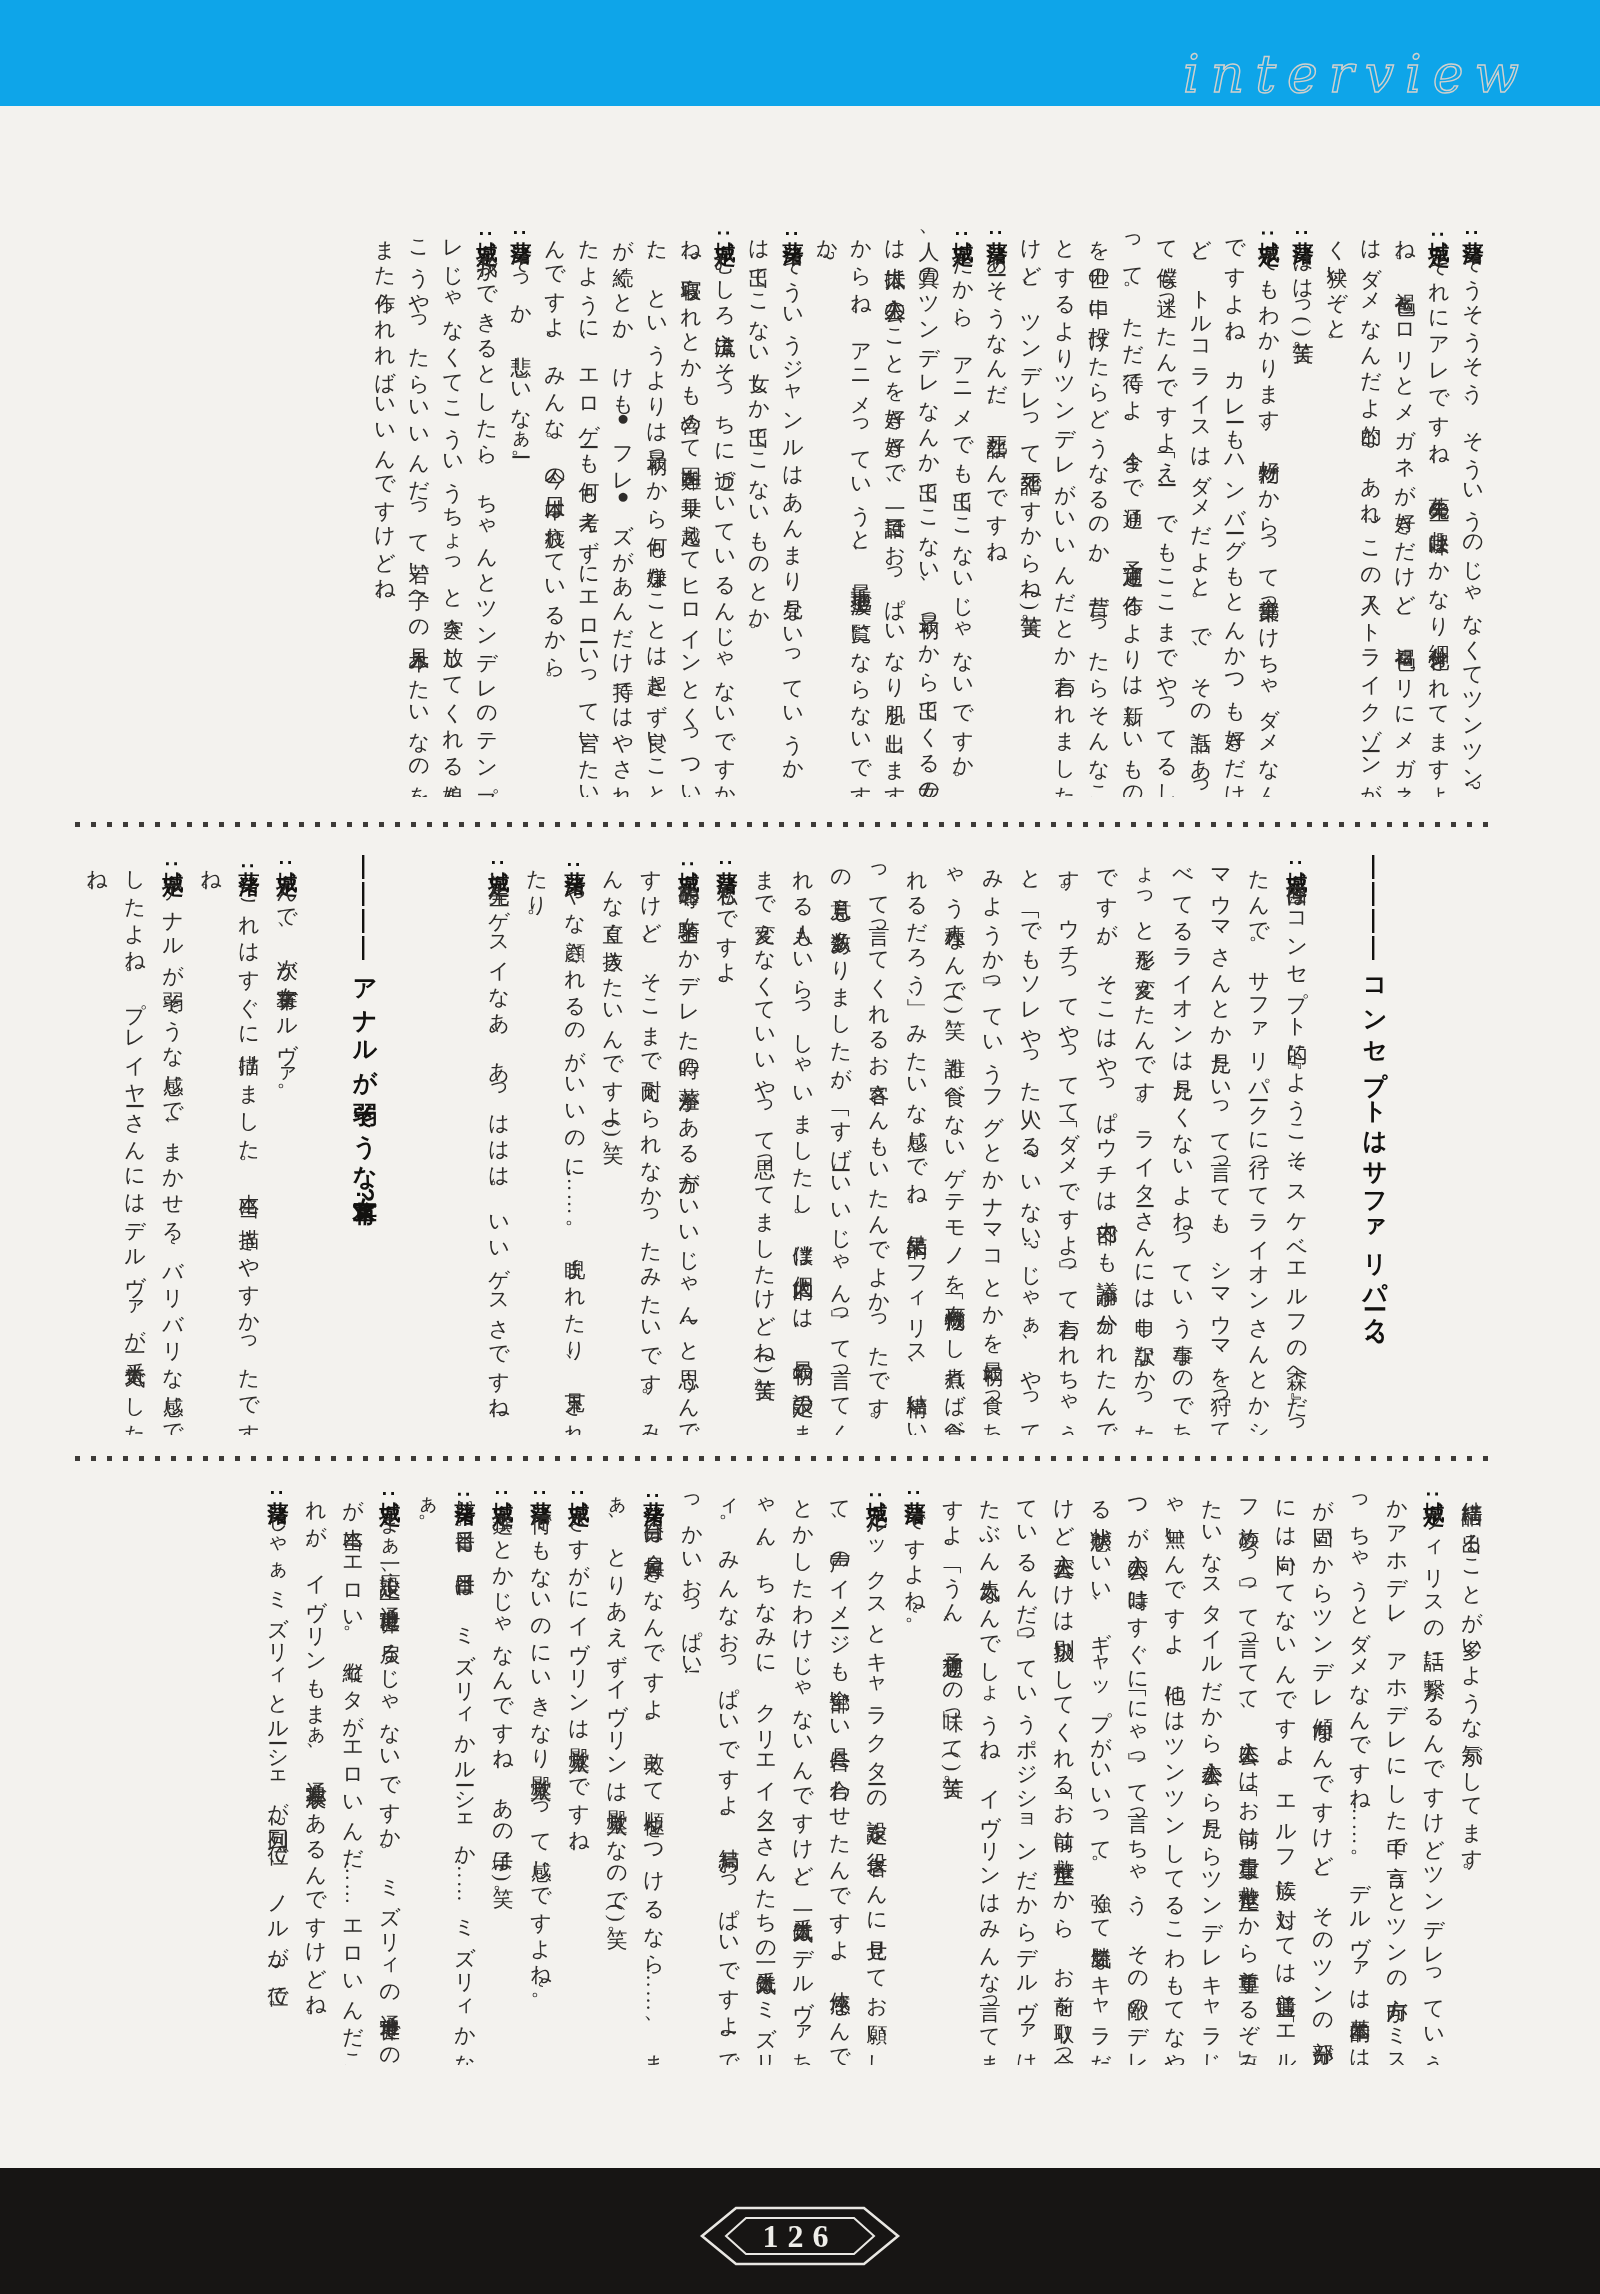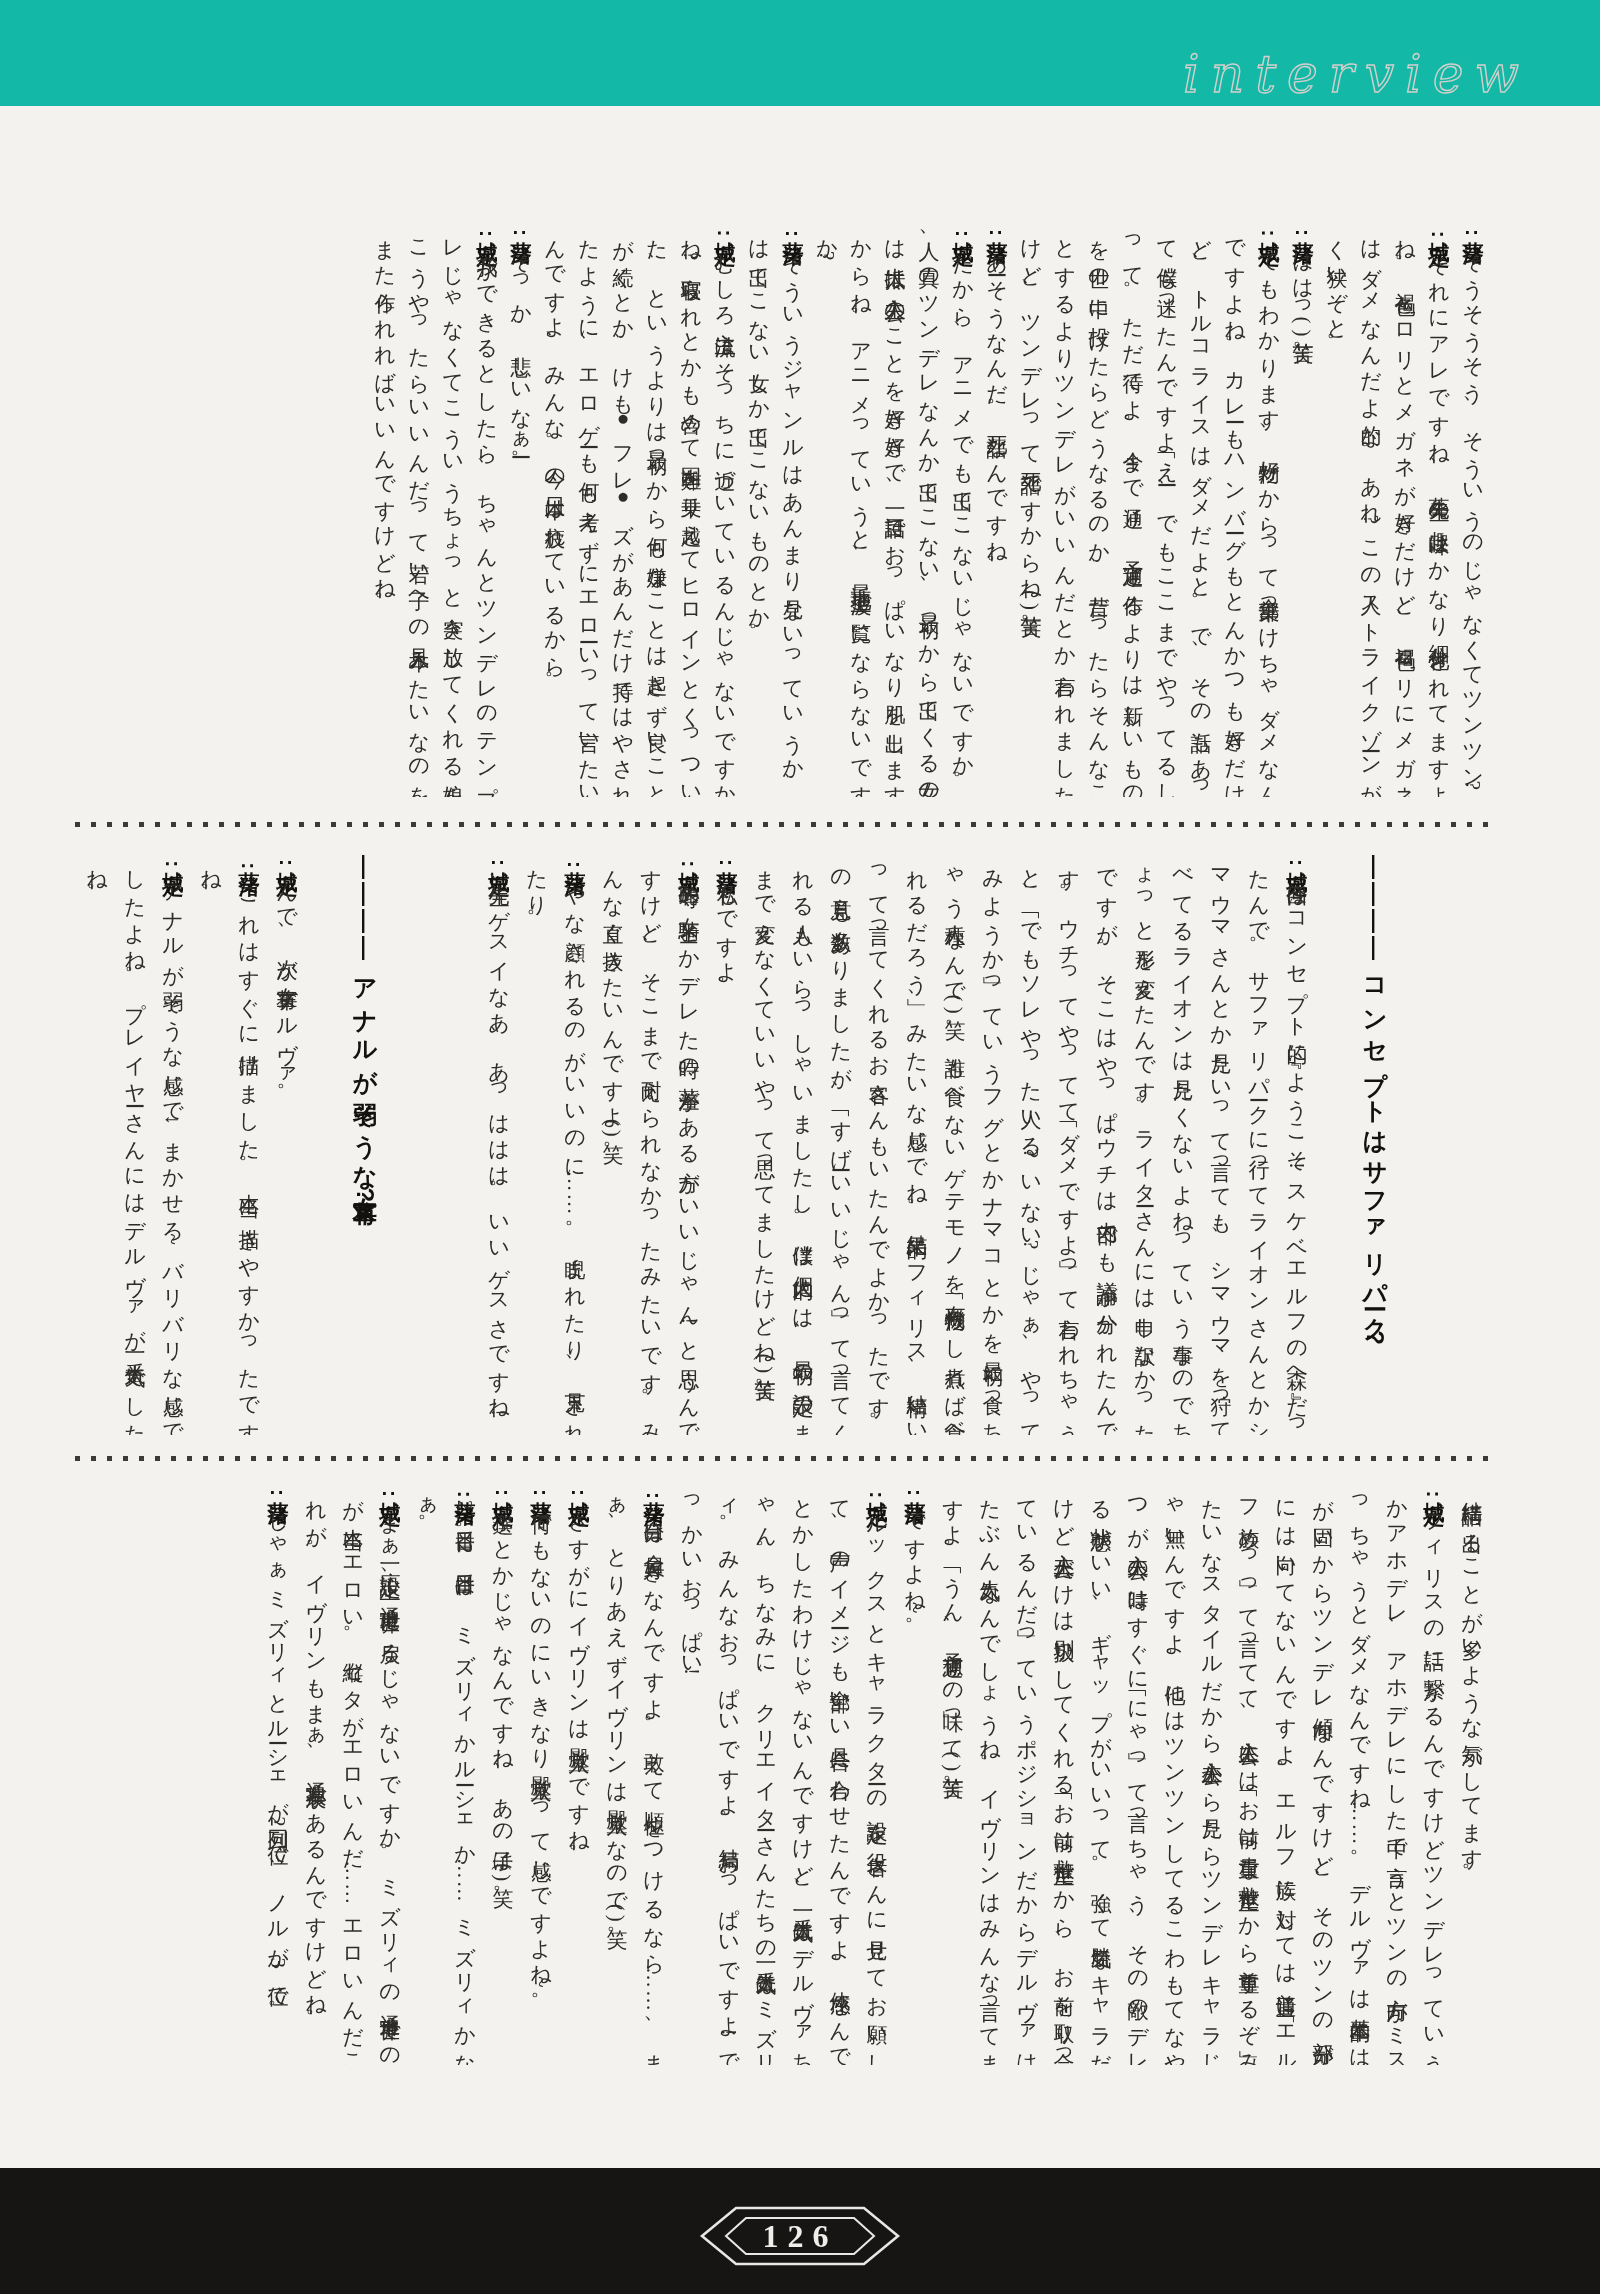--- a/index.html
+++ b/index.html
@@ -6,21 +6,21 @@
   body{
     width:1600px;height:2294px;position:relative;
     background:#f3f2ee;
     font-family:"Liberation Serif","DejaVu Serif",serif;
     color:#2e2c2a;
     overflow:hidden;
   }
   
   .top-band{
     position:absolute;left:0;top:0;width:1600px;height:106px;
-    background:#14b8a6;
+    background:#0ea5e9;
   }
   .logo{
     position:absolute;right:70px;bottom:2px;
     font-family:"DejaVu Serif","Liberation Serif",serif;
     font-style:italic;
     font-size:52px;
     letter-spacing:11px;
     color:transparent;
     -webkit-text-stroke:1.4px #d2d0cc;
   }

